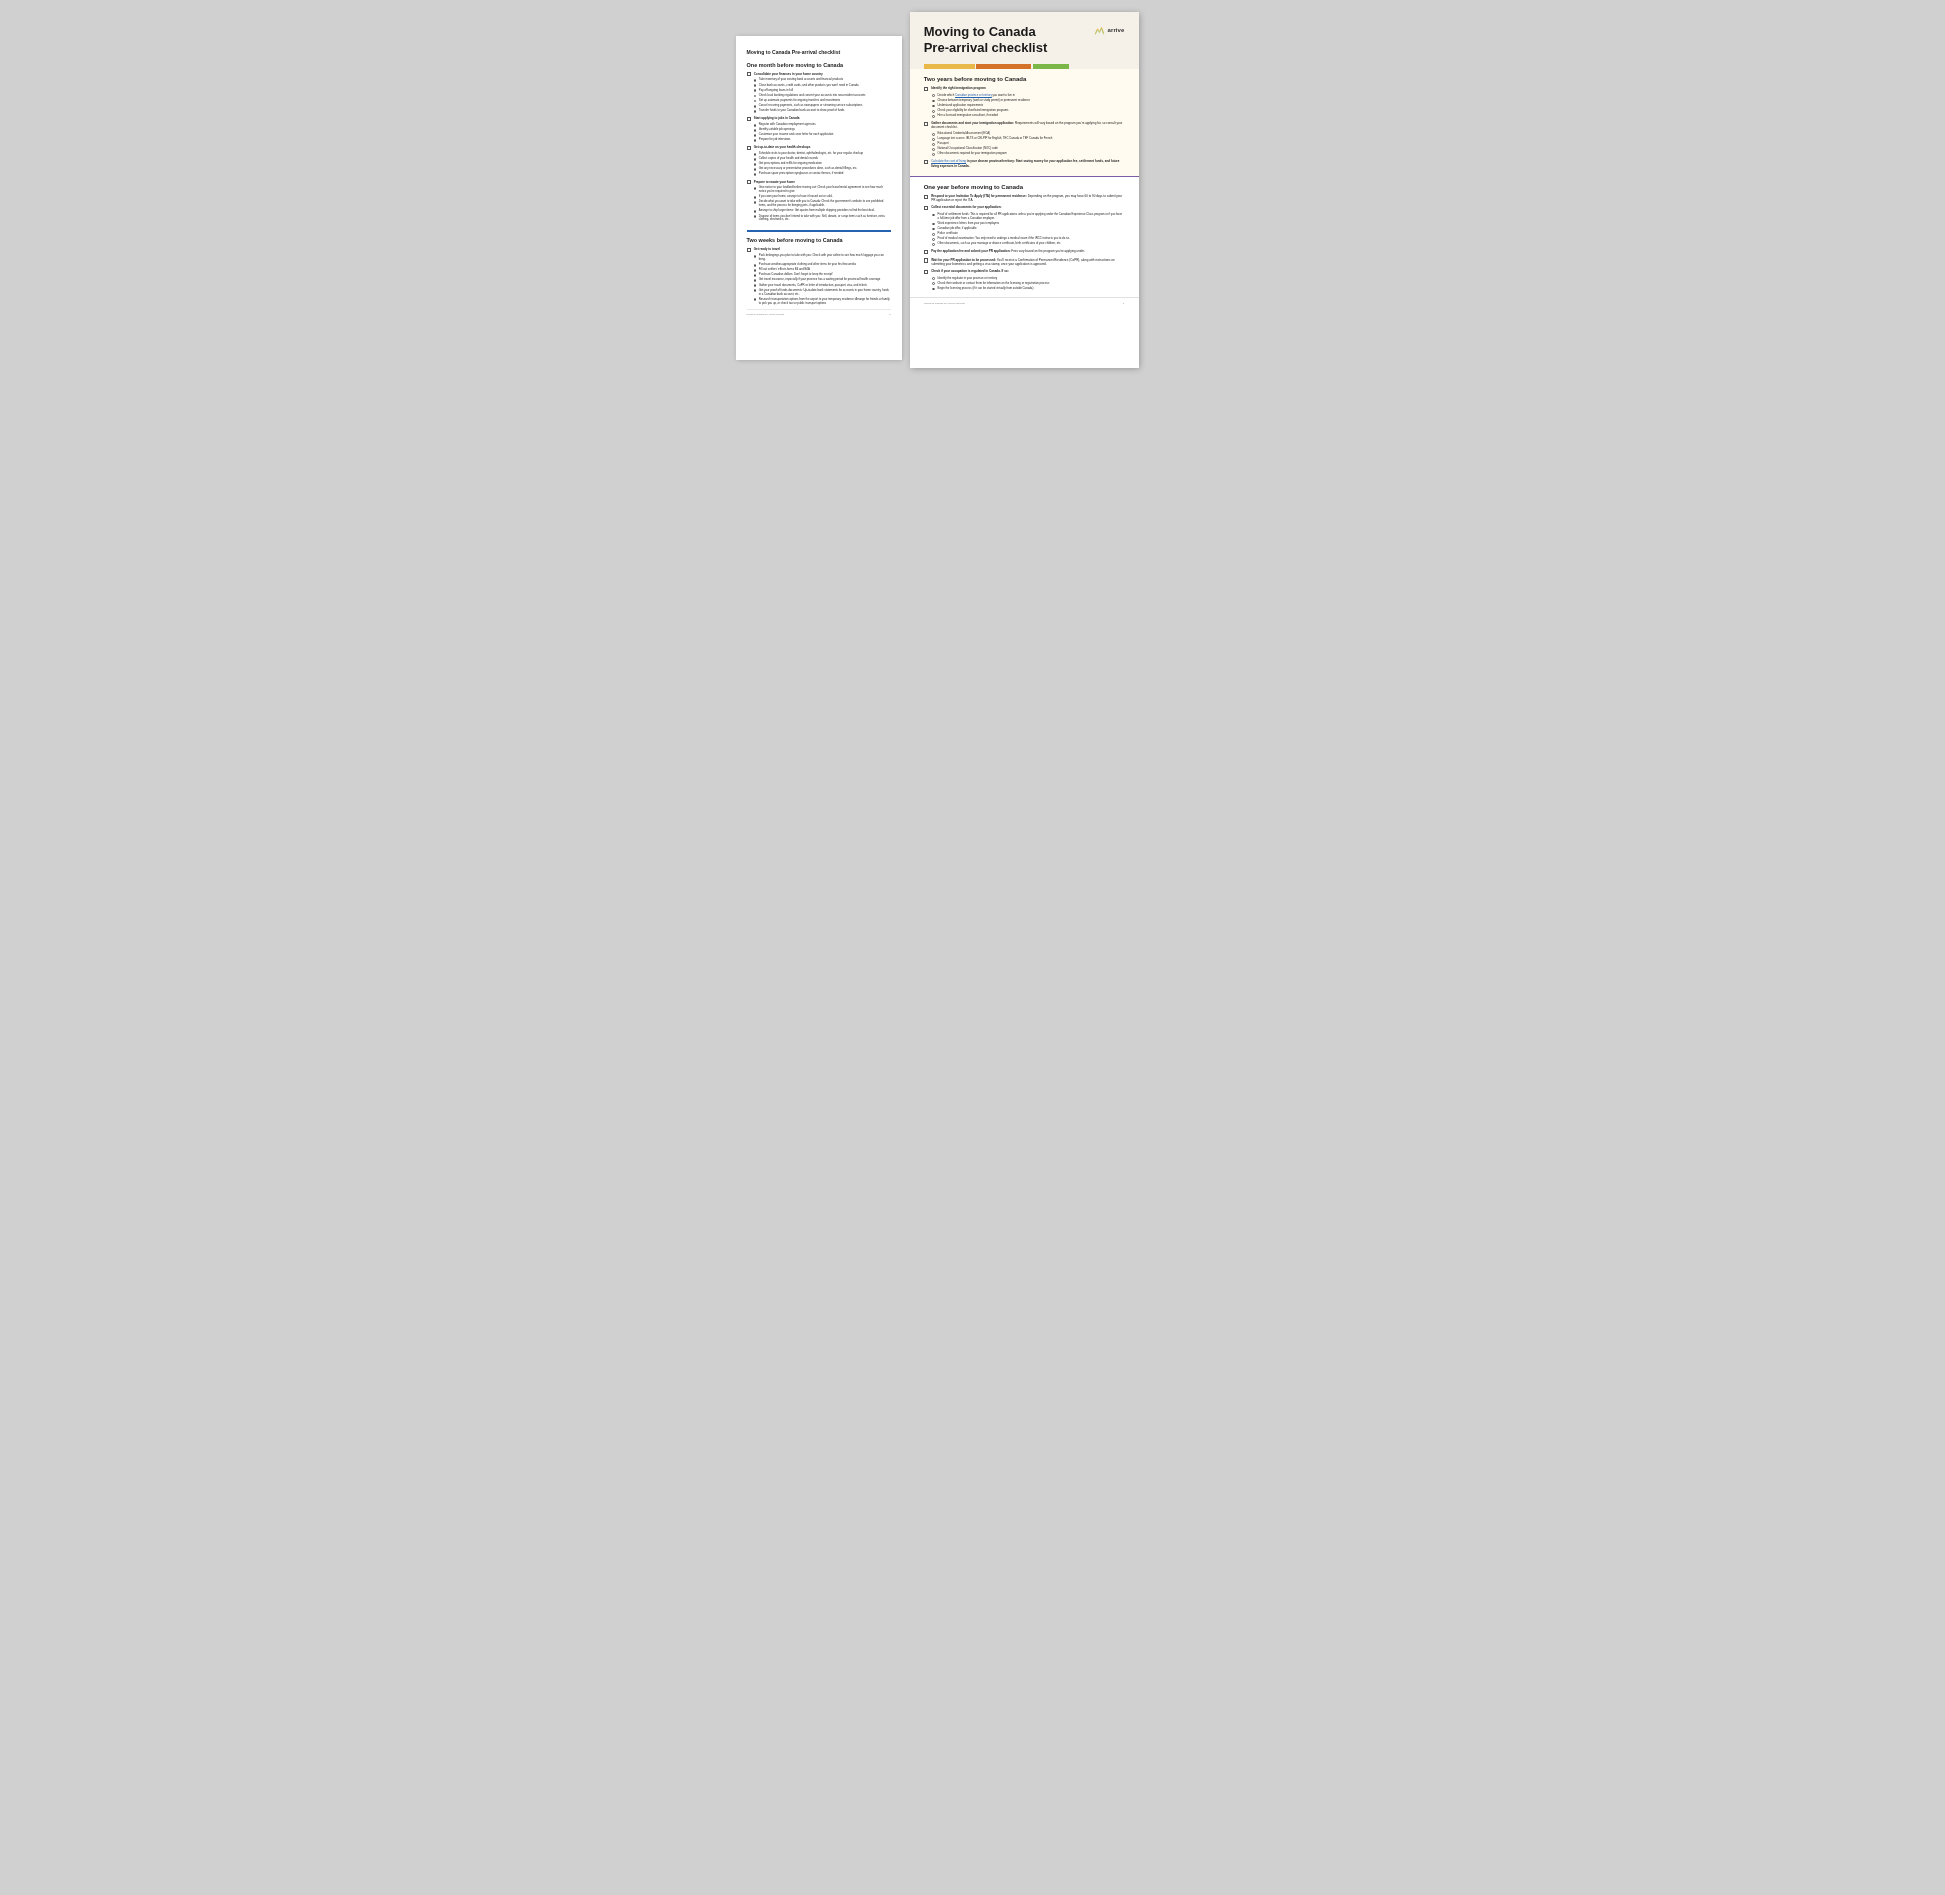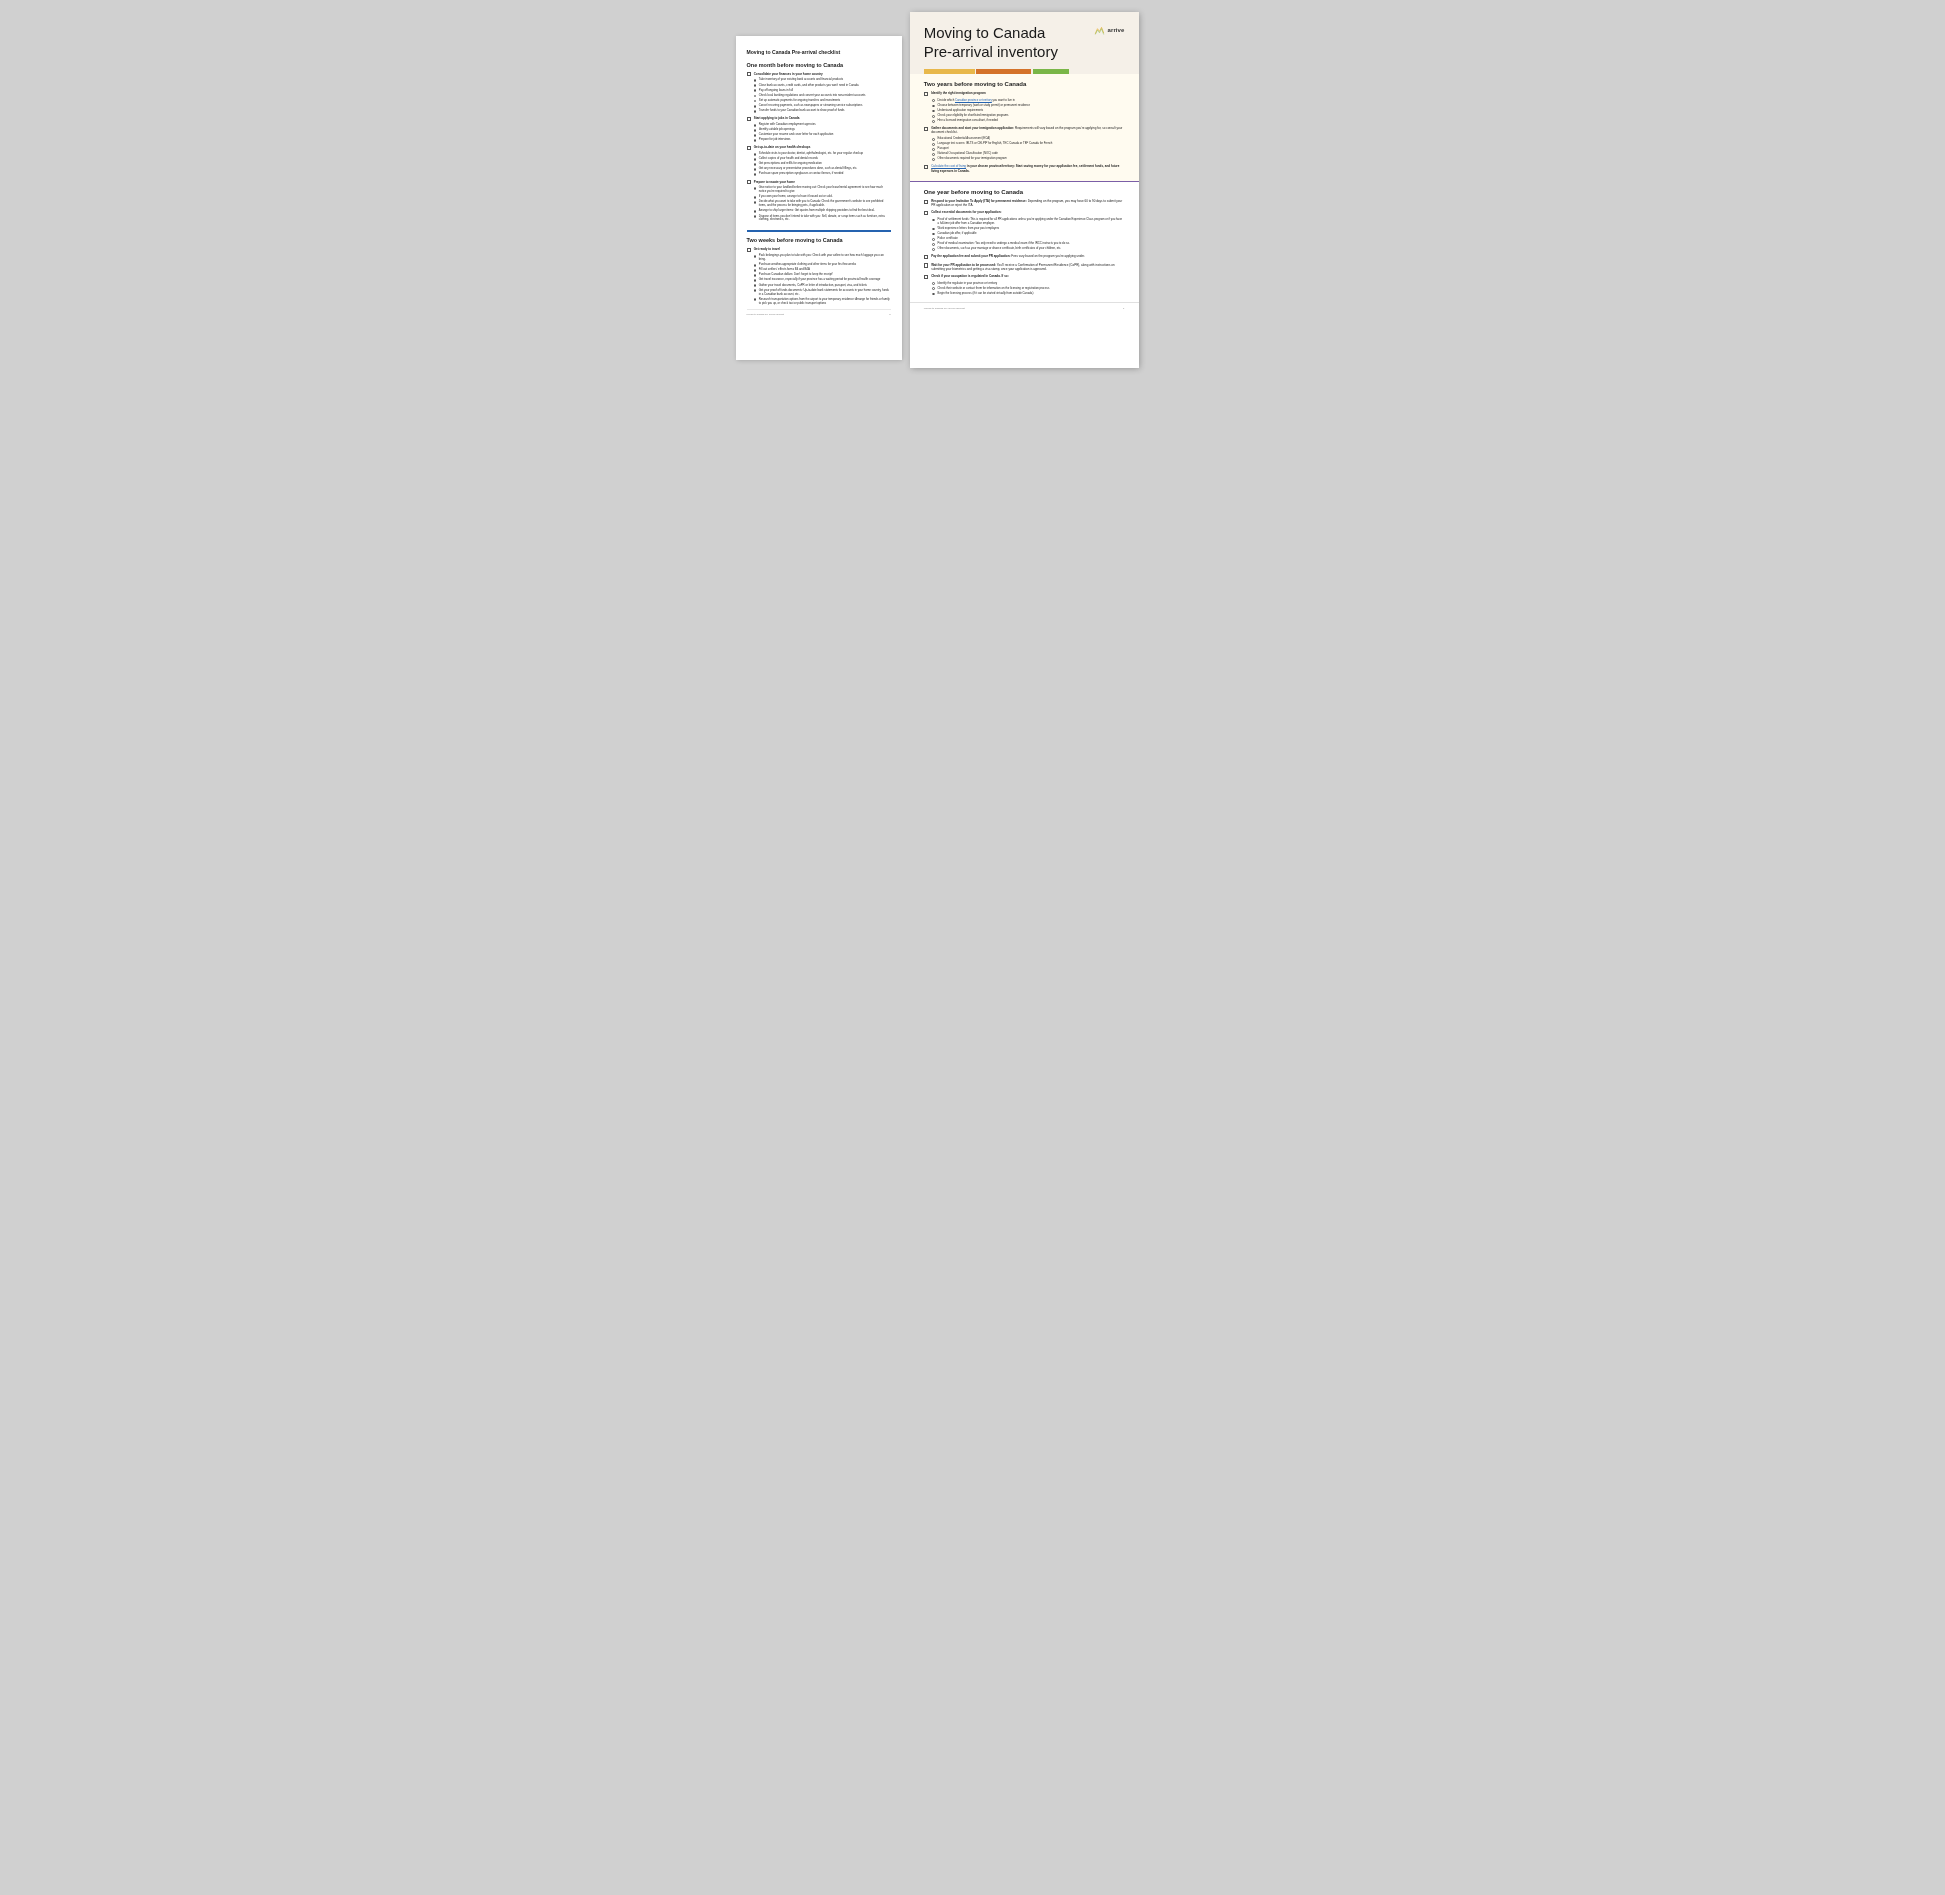--- a/index.html
+++ b/index.html
@@ -53,22 +53,22 @@
     }
 
     .header-top {
       display: flex;
       justify-content: space-between;
       align-items: flex-start;
       margin-bottom: 4px;
     }
 
     .page-title-main {
-      font-size: 15px;
-      font-weight: 400;
+      font-size: 13px;
+      font-weight: 700;
       color: #1a1a1a;
       line-height: 1.25;
     }
 
     .arrive-logo {
       display: flex;
       align-items: center;
       gap: 2.4px;
       flex-shrink: 0;
       margin-top: 1.6px;
@@ -396,21 +396,21 @@
       <span>3</span>
     </div>
   </div>
 
   <div class="page-right">
 
     <div class="page-right-header">
       <div class="header-top">
         <div class="page-title-main">
           <span>Moving to Canada</span><br>
-          <span>Pre-arrival inventory</span>
+          <span>Pre-arrival checklist</span>
         </div>
         <div class="arrive-logo">
 
           <svg class="arrive-logo-icon" viewBox="0 0 32 28" fill="none" xmlns="http://www.w3.org/2000/svg">
             <path d="M4 22 L10 8 L16 16 L22 4 L28 20" stroke="#e8b84b" stroke-width="2.5" fill="none" stroke-linecap="round" stroke-linejoin="round"></path>
             <path d="M4 24 L10 12 L16 20 L22 8 L28 24" stroke="#7ab648" stroke-width="2" fill="none" stroke-linecap="round" stroke-linejoin="round" opacity="0.7"></path>
           </svg>
           <span class="arrive-logo-text">arrive</span>
         </div>
       </div>

